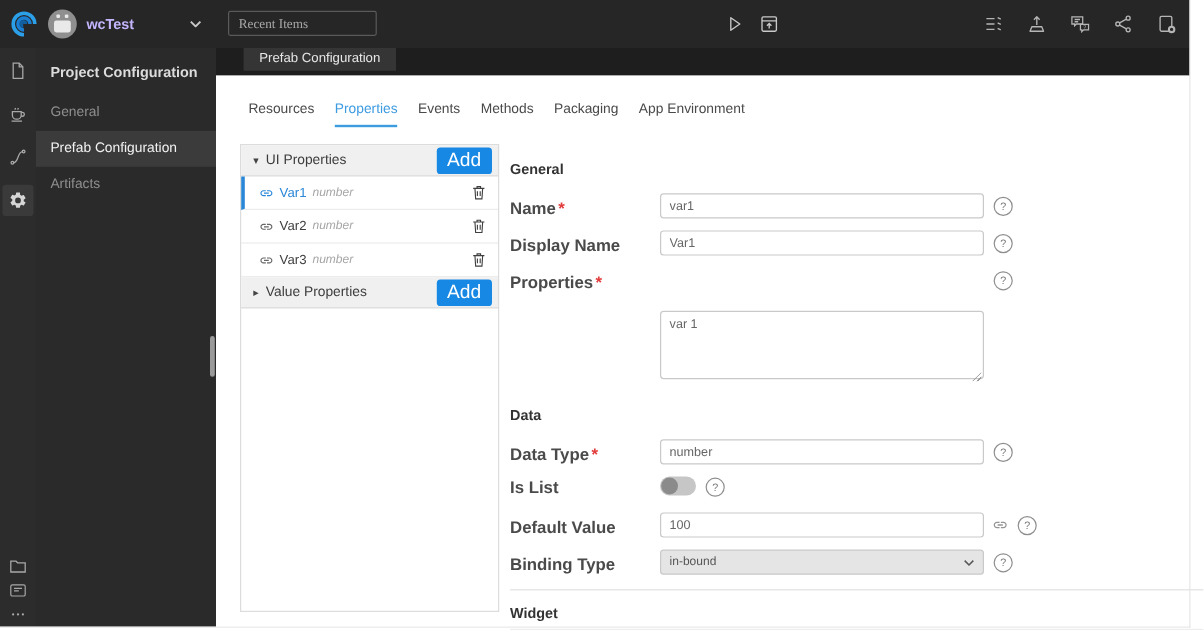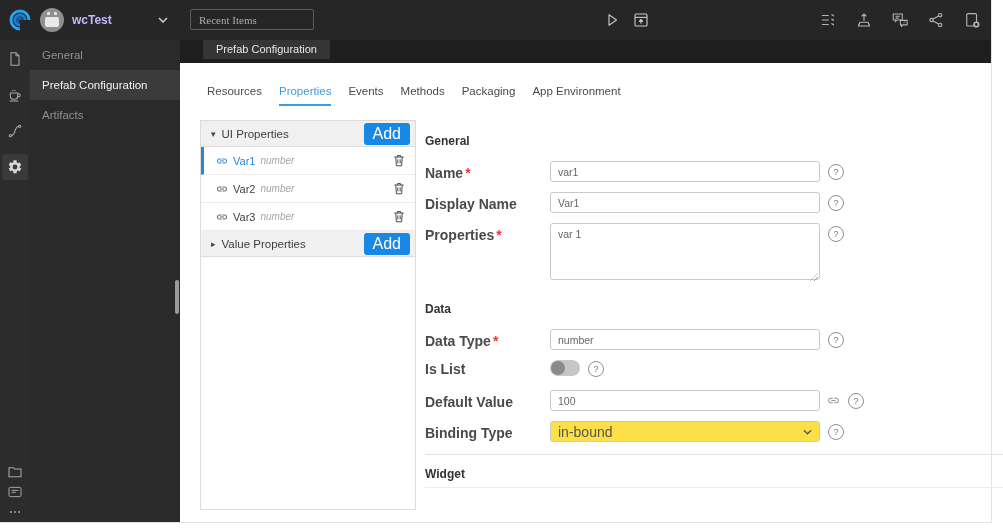--- a/index.html
+++ b/index.html
@@ -73,33 +73,33 @@
   
   .form{position:absolute;left:245px;top:57px;width:740px;padding-top:14px;box-sizing:border-box;}
   .sec-title{font-size:12px;font-weight:bold;color:#333;margin:0 0 13px;}
   .frow{display:flex;align-items:flex-start;margin-bottom:10px;}
   .frow.toggle-row{margin-bottom:13px;}
   .flabel{width:125px;font-size:14px;font-weight:bold;color:#4a4a4a;padding-top:4px;flex:0 0 auto;}
   .req::after{content:"*";color:#e23b3b;margin-left:2px;}
   .ctl{display:flex;align-items:flex-start;}
   .txt{width:270px;height:21px;border:1px solid #c9c9c9;border-radius:3px;font-size:10.5px;color:#666;
        padding:0 7px;box-sizing:border-box;outline:none;font-family:"Liberation Sans",sans-serif;background:#fff;}
-  .ta-wrap{position:relative;}
+  .ta-wrap{position:relative;margin-top:36px;}
   textarea.txt{height:57px;padding:4px 7px;resize:none;line-height:13px;}
   .grip{position:absolute;right:2px;bottom:3px;width:8px;height:8px;
         background:repeating-linear-gradient(135deg,transparent 0 2px,#999 2px 3px);
         clip-path:polygon(100% 0,100% 100%,0 100%);pointer-events:none;}
   .help{width:14px;height:14px;border-radius:50%;border:1px solid #8e8e8e;color:#777;font-size:9px;
         display:flex;align-items:center;justify-content:center;margin-left:8px;margin-top:3px;flex:0 0 auto;cursor:pointer;}
   .toggle-row .help{margin-top:1px;}
   .toggle{width:30px;height:16px;border-radius:9px;background:#c6c6c6;position:relative;cursor:pointer;flex:0 0 auto;}
   .knob{position:absolute;left:1px;top:1px;width:14px;height:14px;border-radius:50%;background:#8b8b8b;}
   .bind-ic{width:13px;height:13px;margin-left:7px;margin-top:4px;color:#949494;cursor:pointer;}
   .select{width:270px;height:21px;border:1px solid #c9c9c9;border-radius:3px;display:flex;align-items:center;
-          justify-content:space-between;padding:0 7px;font-size:14px;color:#555;box-sizing:border-box;cursor:pointer;background:#fde047;}
+          justify-content:space-between;padding:0 7px;font-size:10px;color:#555;box-sizing:border-box;cursor:pointer;background:#e5e5e5;}
   .divider{border:none;border-top:1px solid #e2e2e2;margin:12px 0 12px;}
   .divider.light{border-top-color:#ededed;margin:6px 0 0;}
   .sec-title.widget{margin:0 0 6px;}
   svg{display:block;}
 </style>
 </head>
 <body>
 
 <div class="screen">
  <div class="window">
@@ -220,20 +220,21 @@
         <svg viewBox="0 0 24 24" width="14" height="14" fill="currentColor">
           <circle cx="5" cy="12" r="1.6"></circle>
               <circle cx="12" cy="12" r="1.6"></circle>
               <circle cx="19" cy="12" r="1.6"></circle>
             </svg>
       </span>
     </div>
   </nav>
 
   <aside class="sidepanel">
+    <div class="sp-title">Project Configuration</div>
     <div class="sp-item">General</div>
     <div class="sp-item active">Prefab Configuration</div>
     <div class="sp-item">Artifacts</div>
     <span class="sp-thumb"></span>
   </aside>
 
   <div class="tabstrip">
     <div class="doc-tab">Prefab Configuration</div>
   </div>
 

